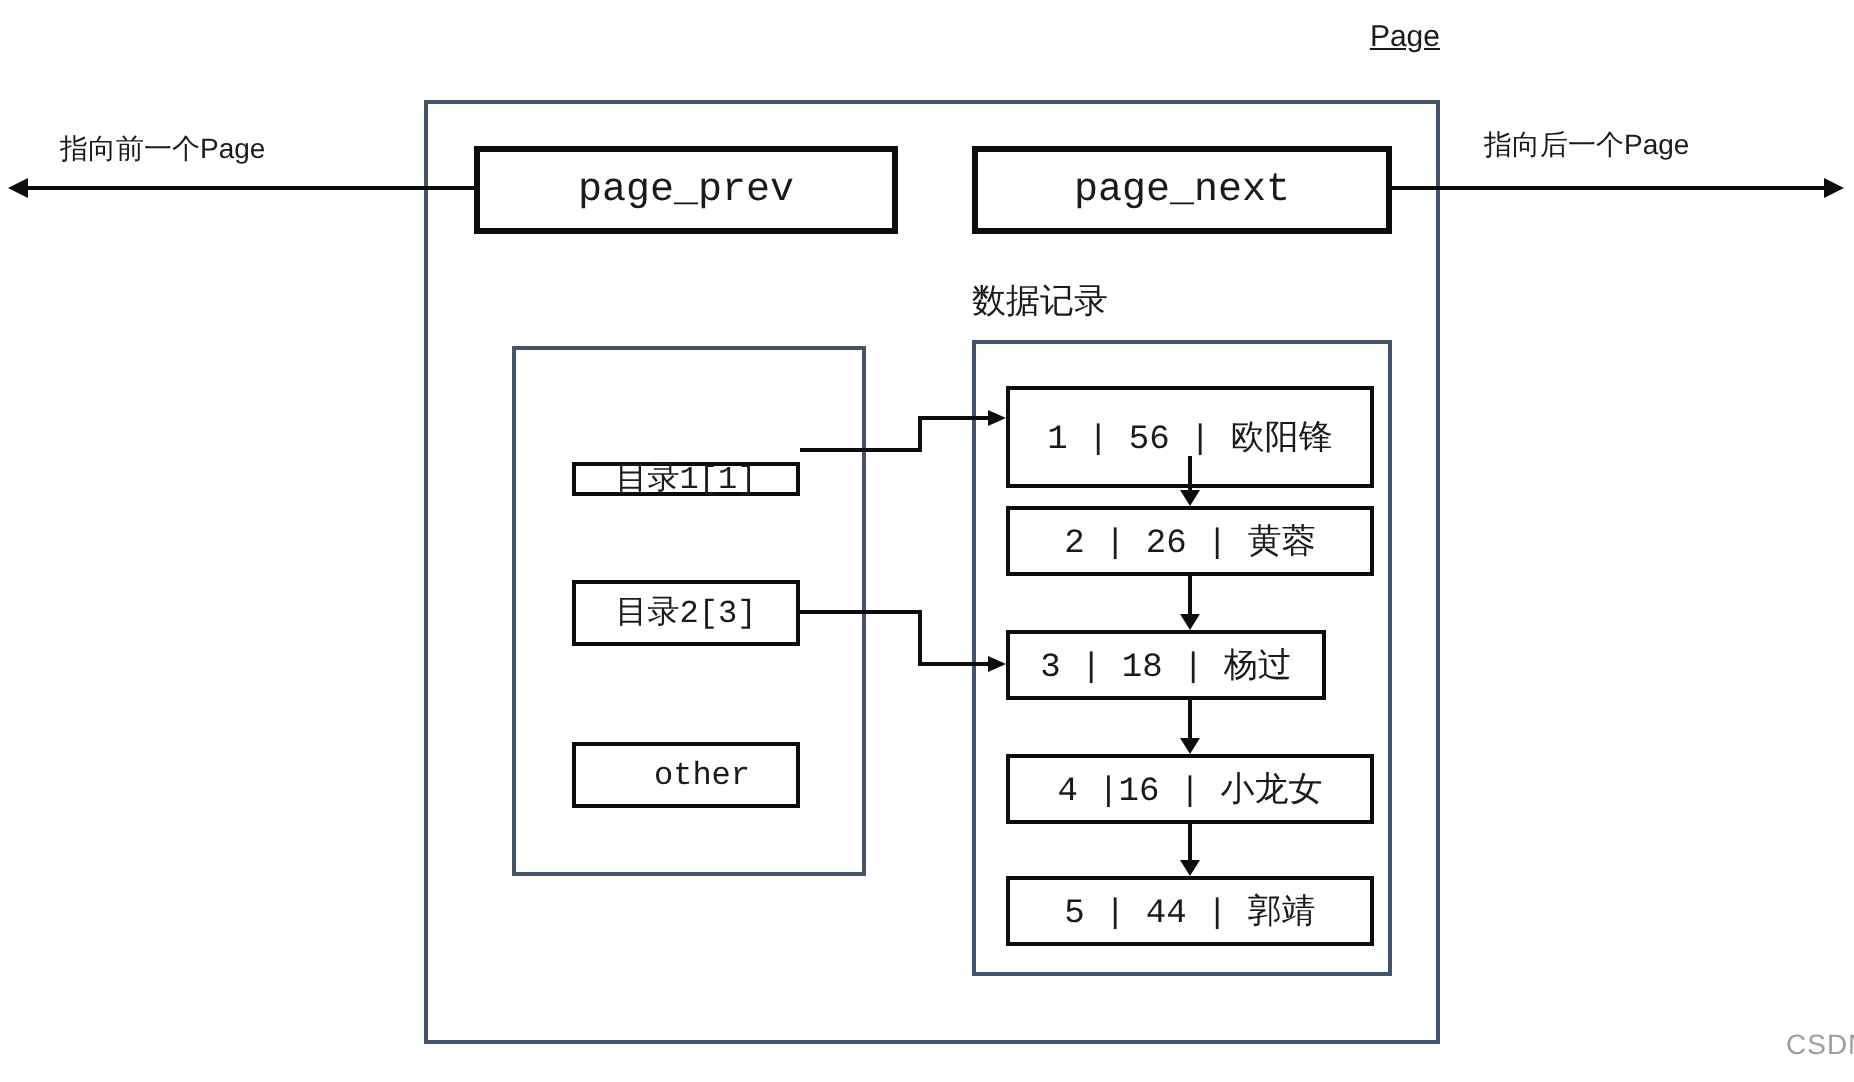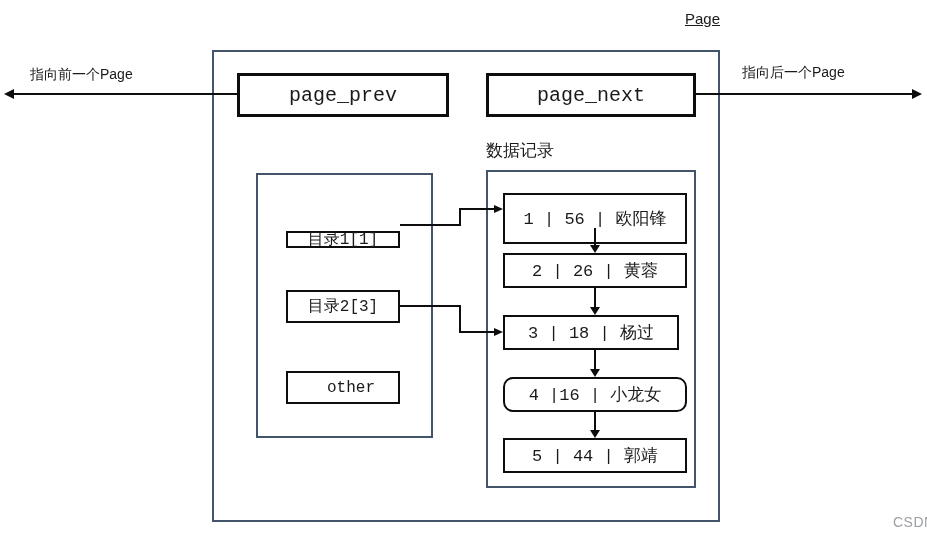--- a/index.html
+++ b/index.html
@@ -93,24 +93,24 @@
   </div>
 
   <div class="abs container-box" style="left:486px; top:170px; width:210px; height:318px;"></div>
 
   <div class="abs node-box record-box" style="left:503px; top:193px; width:184px; height:51px;align-items:center;">
     <span>1 | 56 | 欧阳锋</span>
   </div>
   <div class="abs node-box record-box" style="left:503px; top:253px; width:184px; height:35px;">
     <span>2 | 26 | 黄蓉</span>
   </div>
-  <div class="abs node-box record-box" style="left:503px; top:315px; width:176px; height:35px;">
+  <div class="abs node-box record-box" style="left:503px; top:315px; width:160px; height:35px;">
     <span>3 | 18 | 杨过</span>
   </div>
-  <div class="abs node-box record-box" style="left:503px; top:377px; width:184px; height:35px;border-radius:10px;">
+  <div class="abs node-box record-box" style="left:503px; top:377px; width:184px; height:35px;">
     <span>4 |16 | 小龙女</span>
   </div>
   <div class="abs node-box record-box" style="left:503px; top:438px; width:184px; height:35px;">
     <span>5 | 44 | 郭靖</span>
   </div>
 
   <div class="abs vline" style="left:594px; top:228px; height:18px;"></div>
   <div class="abs arrow-down" style="left:590px; top:245px;"></div>
 
   <div class="abs vline" style="left:594px; top:288px; height:20px;"></div>

